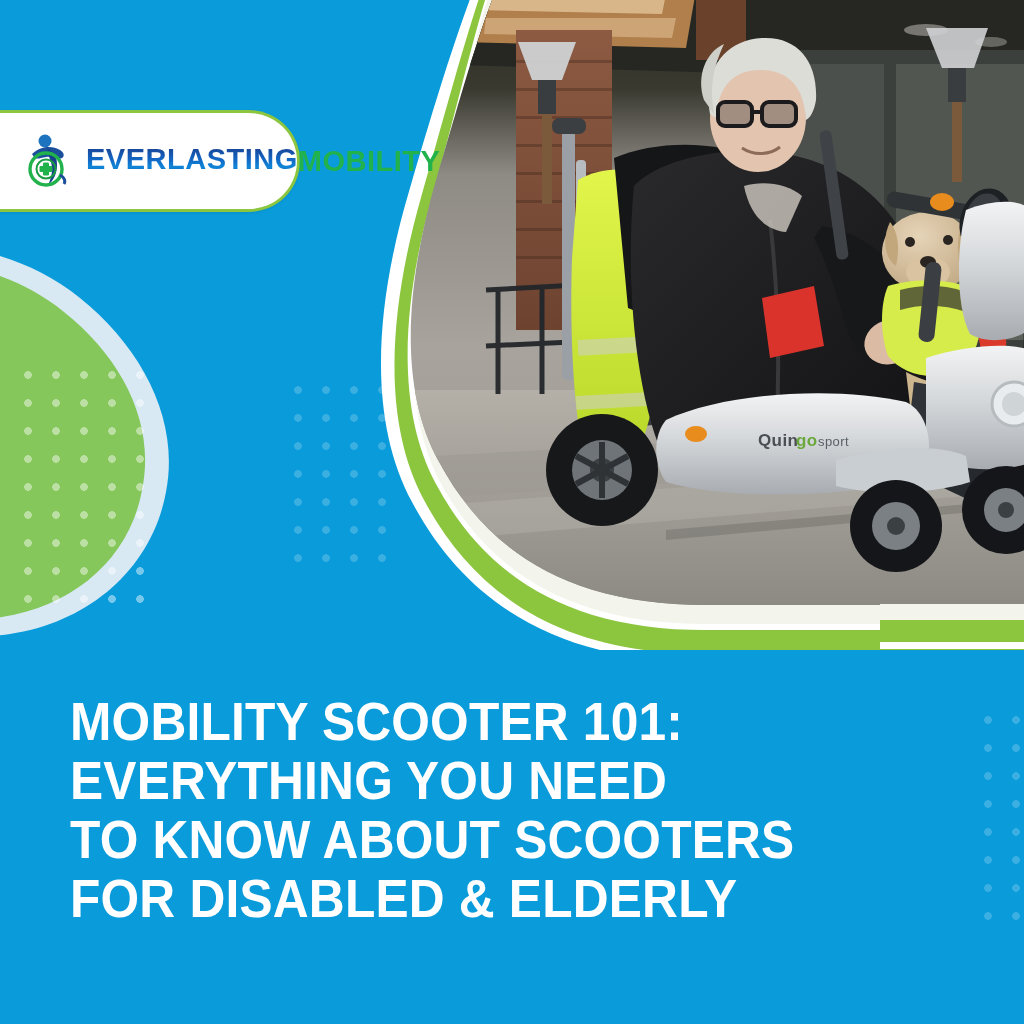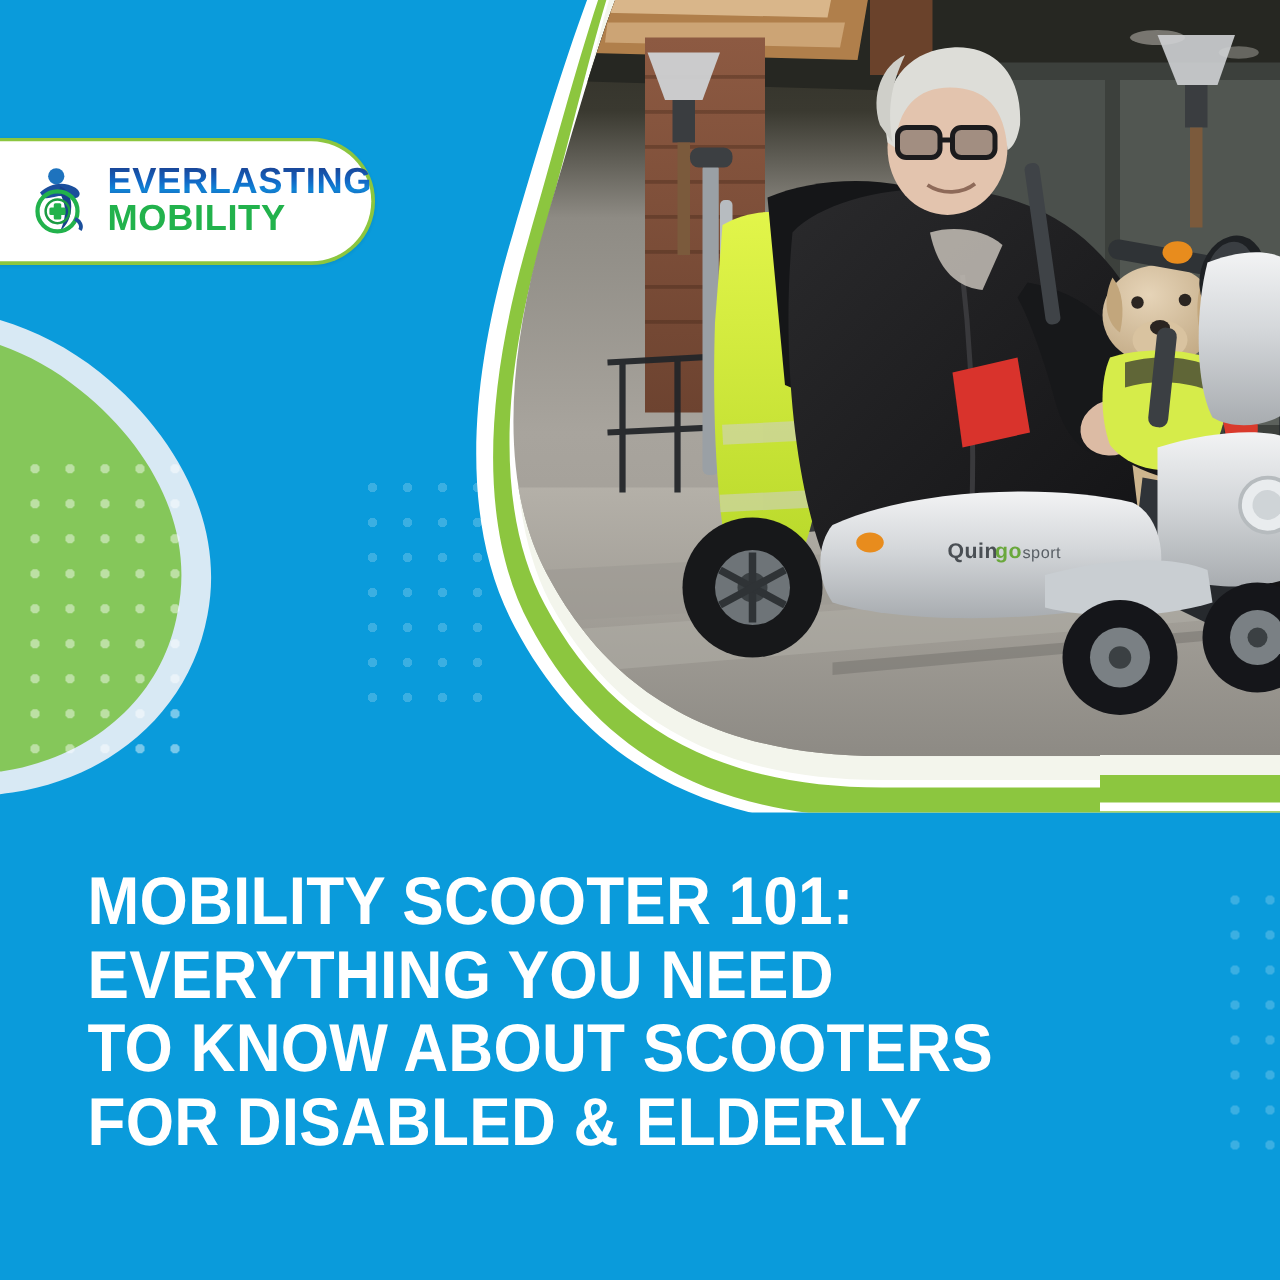--- a/index.html
+++ b/index.html
@@ -50,21 +50,21 @@
     border-top-left-radius:0;border-bottom-left-radius:0;
     border-top-right-radius:52px;border-bottom-right-radius:52px;
     border-left:none;
     display:flex;align-items:center;
     padding-left:56px;
     box-shadow:0 1px 3px rgba(0,0,0,0.08);
   }
   .logo-mark{
     width:52px;height:56px;flex:0 0 52px;margin-right:8px;position:relative;
   }
-  .logo-text{display:flex;flex-direction:column;line-height:0.95;}
+  .logo-text{display:flex;line-height:0.95;text-align:center;}
   .logo-line1{
     font-size:29px;font-weight:bold;letter-spacing:0.5px;
     background:linear-gradient(180deg,#1b3f8f 0%,#1267c4 45%,#0f86d8 70%,#1e55a8 100%);
     -webkit-background-clip:text;background-clip:text;color:transparent;
     font-family:"Liberation Sans", sans-serif;
   }
   .logo-line2{
     font-size:29px;font-weight:bold;letter-spacing:0.5px;color:#22b24c;
     font-family:"Liberation Sans", sans-serif;margin-top:2px;
   }

